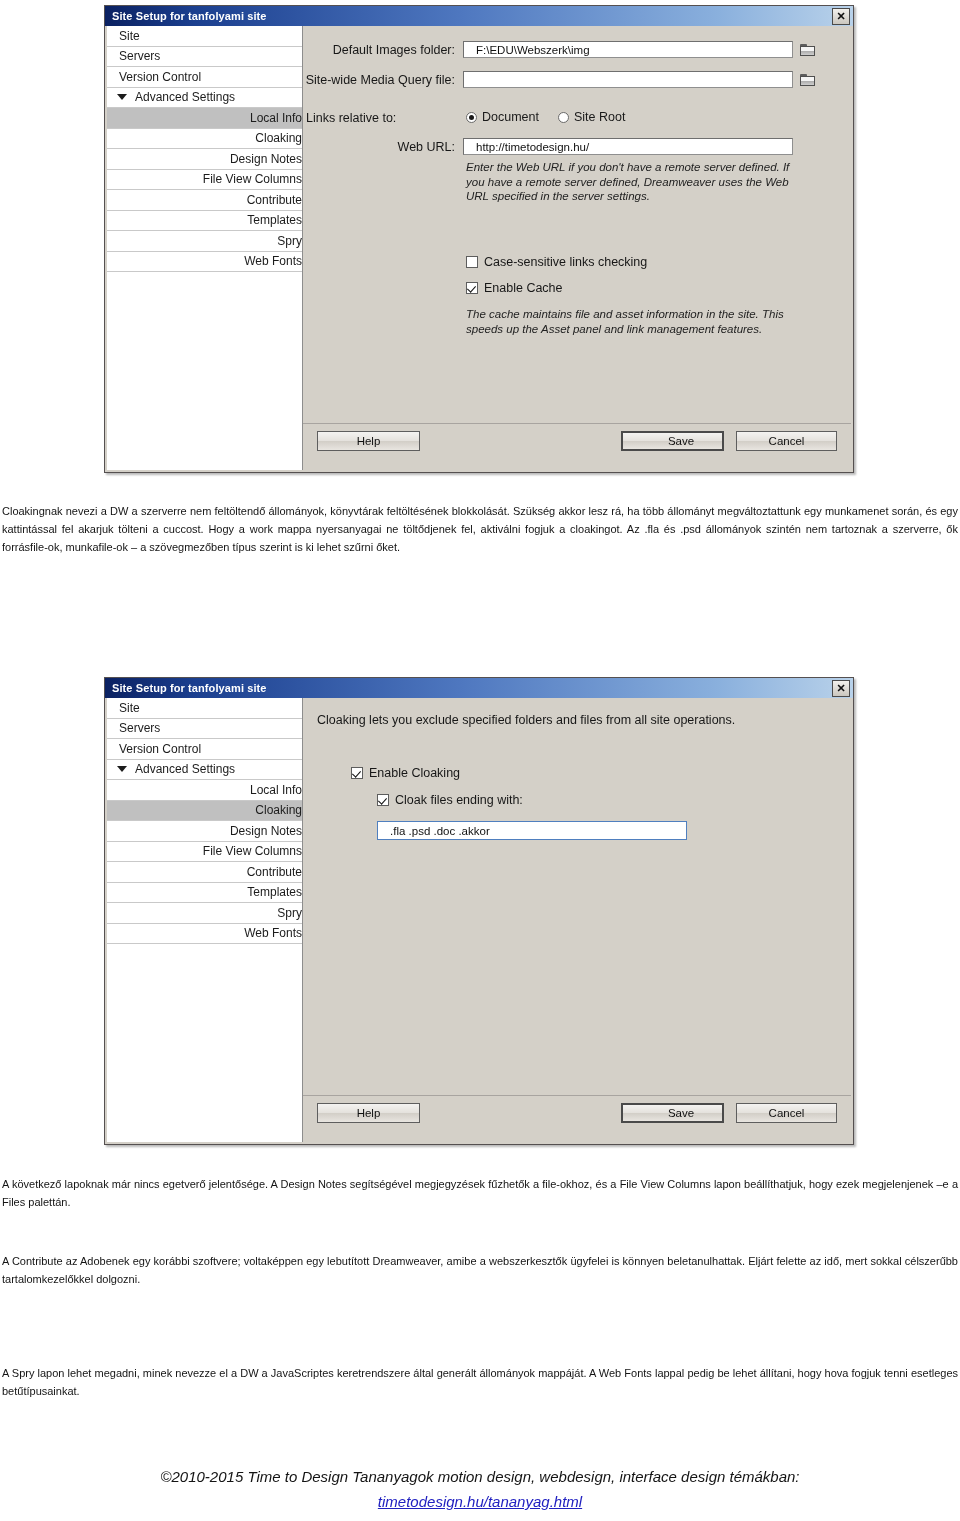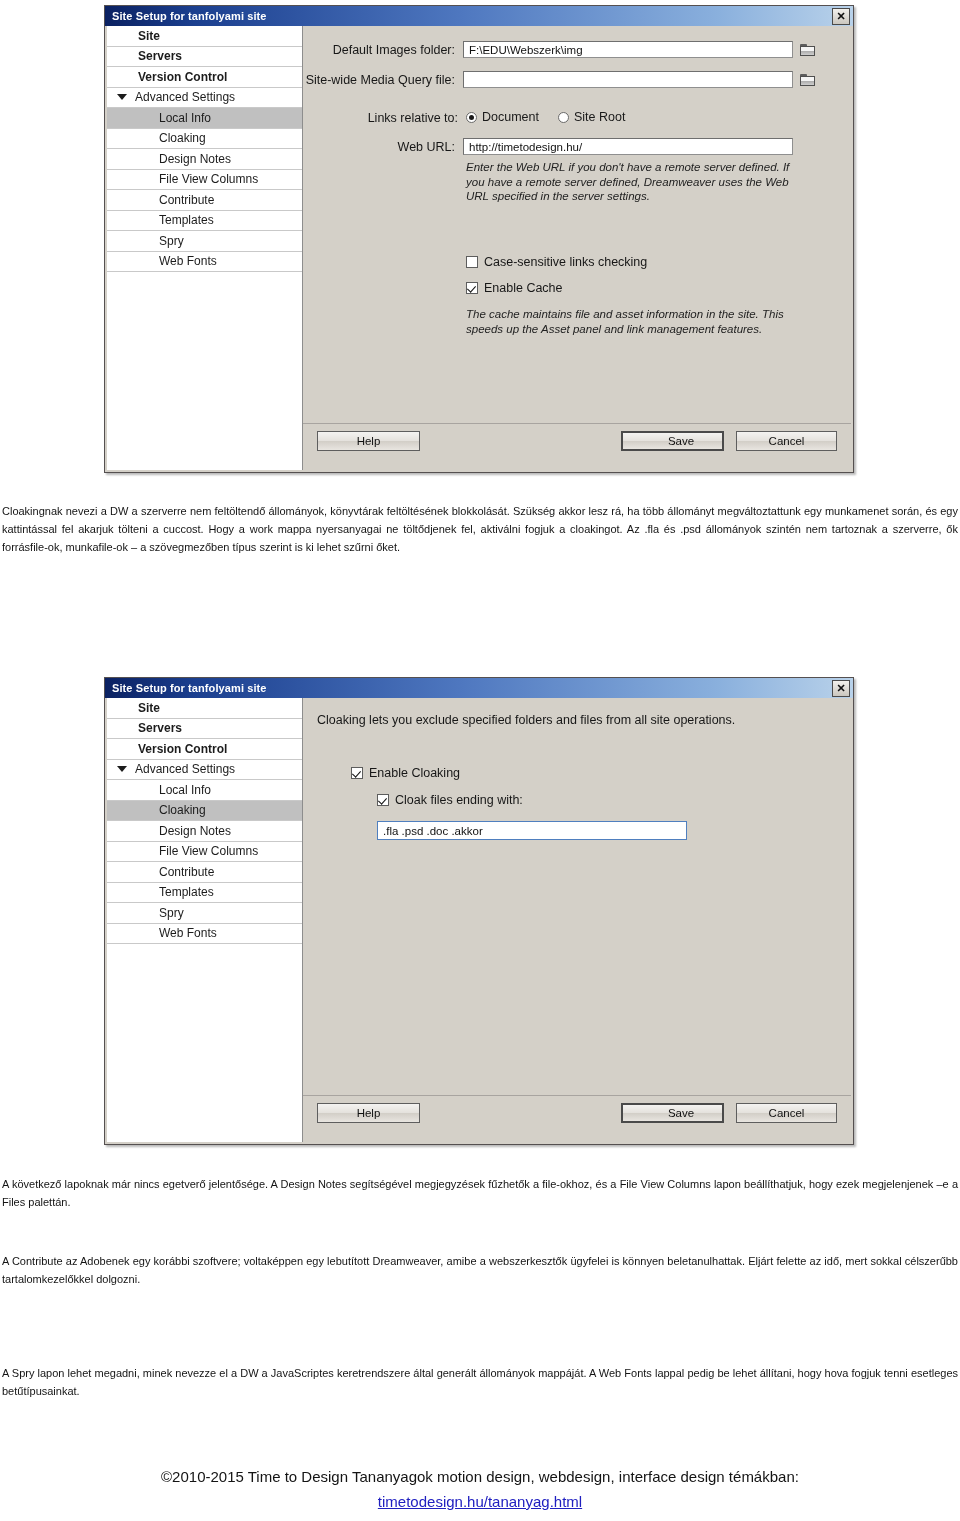--- a/index.html
+++ b/index.html
@@ -80,22 +80,22 @@
     height: 20.5px;
     border-bottom: 1px solid #c9c9c9;
     display: flex;
     align-items: center;
     font-size: 12px;
     color: #1c1c1c;
     box-sizing: border-box;
     white-space: nowrap;
     cursor: pointer;
   }
-  .side-item.lvl0 { padding-left: 31px; font-weight: bold; }
-  .side-item.lvl1 { padding-left: 52px; }
+  .side-item.lvl0 { padding-left: 12px; }
+  .side-item.lvl1 { padding-left: 52px; justify-content: flex-end; }
   .side-item.group { padding-left: 10px; }
   .side-item.selected { background: #c0c0c0; }
   .tri {
     display: inline-block;
     width: 0; height: 0;
     border-left: 5px solid transparent;
     border-right: 5px solid transparent;
     border-top: 6px solid #1c1c1c;
     margin-right: 8px;
   }
@@ -119,21 +119,21 @@
     white-space: nowrap;
   }
   .tinput {
     height: 17px;
     background: #ffffff;
     border: 1px solid #8f8f8f;
     border-top-color: #6f6f6f;
     border-left-color: #6f6f6f;
     font-size: 11.5px;
     color: #111;
-    padding: 0 5px;
+    padding: 0 12px;
     display: flex;
     align-items: center;
     box-sizing: border-box;
     white-space: nowrap;
     overflow: hidden;
   }
   .tinput.focused { border: 1px solid #4f7fbf; }
 
   .folder-icon {
     width: 17px; height: 15px;
@@ -240,21 +240,21 @@
   
   .para {
     position: absolute;
     font-size: 11px;
     line-height: 1.62;
     color: #141414;
     text-align: justify;
     -moz-text-align-last: left;
     text-align-last: left;
   }
-  .para.center { text-align: center; text-align-last: center; }
+  .para.center { text-align: center; text-align-last: center; font-style: italic; }
   .footer-link {
     color: #2020c0;
     text-decoration: underline;
   }
 </style>
 </head>
 <body>
 
 <div class="dialog dlg1">
   <div class="titlebar">
@@ -308,21 +308,21 @@
         <div class="tinput" style="width:330px; margin-left:8px;">F:\EDU\Webszerk\img</div>
         <div class="folder-icon"></div>
       </div>
 
       <div class="fieldrow" style="left:0px; top:45px; width:516px;">
         <div class="flabel" style="width:152px;">Site-wide Media Query file:</div>
         <div class="tinput" style="width:330px; margin-left:8px;"></div>
         <div class="folder-icon"></div>
       </div>
 
-      <div class="plaintext" style="left:3px; top:85px; width:152px; text-align:right;">Links relative to:</div>
+      <div class="plaintext" style="left:3px; top:85px; width:152px; ">Links relative to:</div>
       <div class="radio-row" style="left:163px; top:84px;">
         <span class="radio on"></span>
         <span>Document</span>
       </div>
       <div class="radio-row" style="left:255px; top:84px;">
         <span class="radio"></span>
         <span>Site Root</span>
       </div>
 
       <div class="fieldrow" style="left:0px; top:112px; width:500px;">

